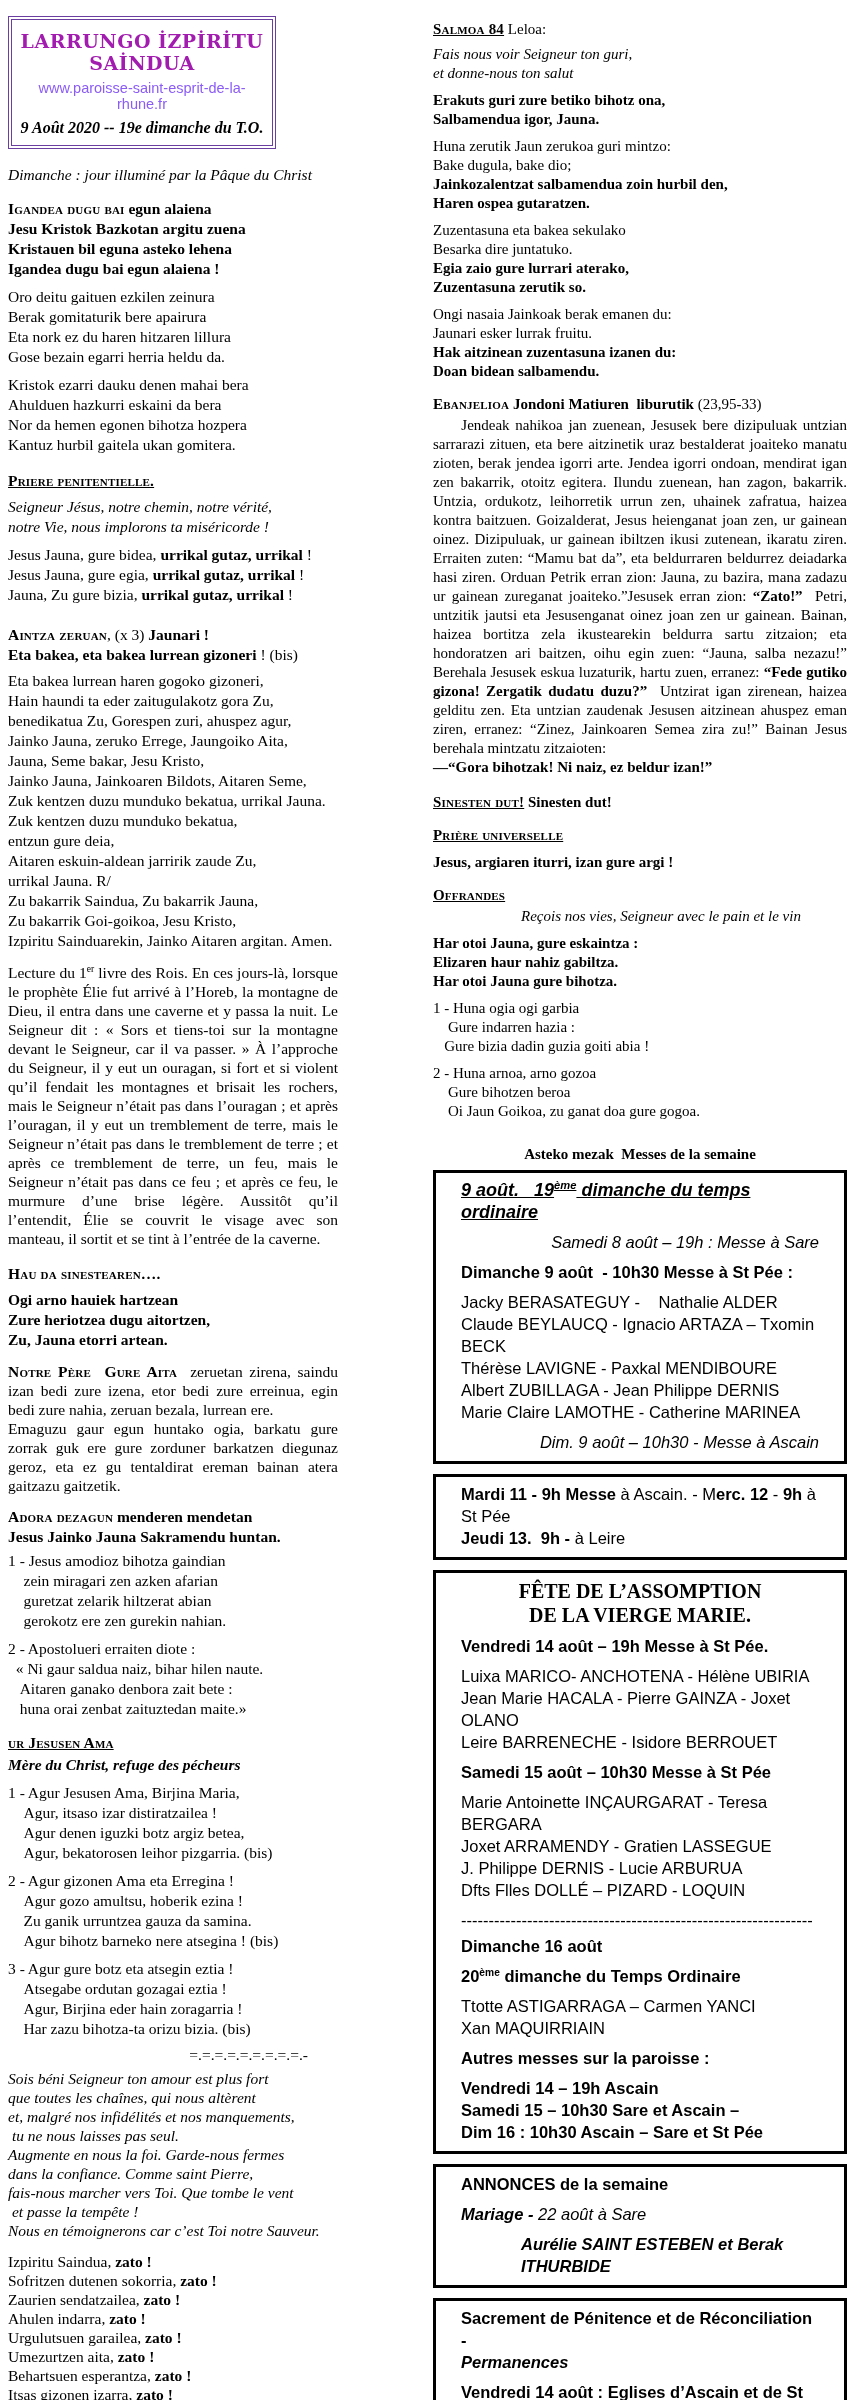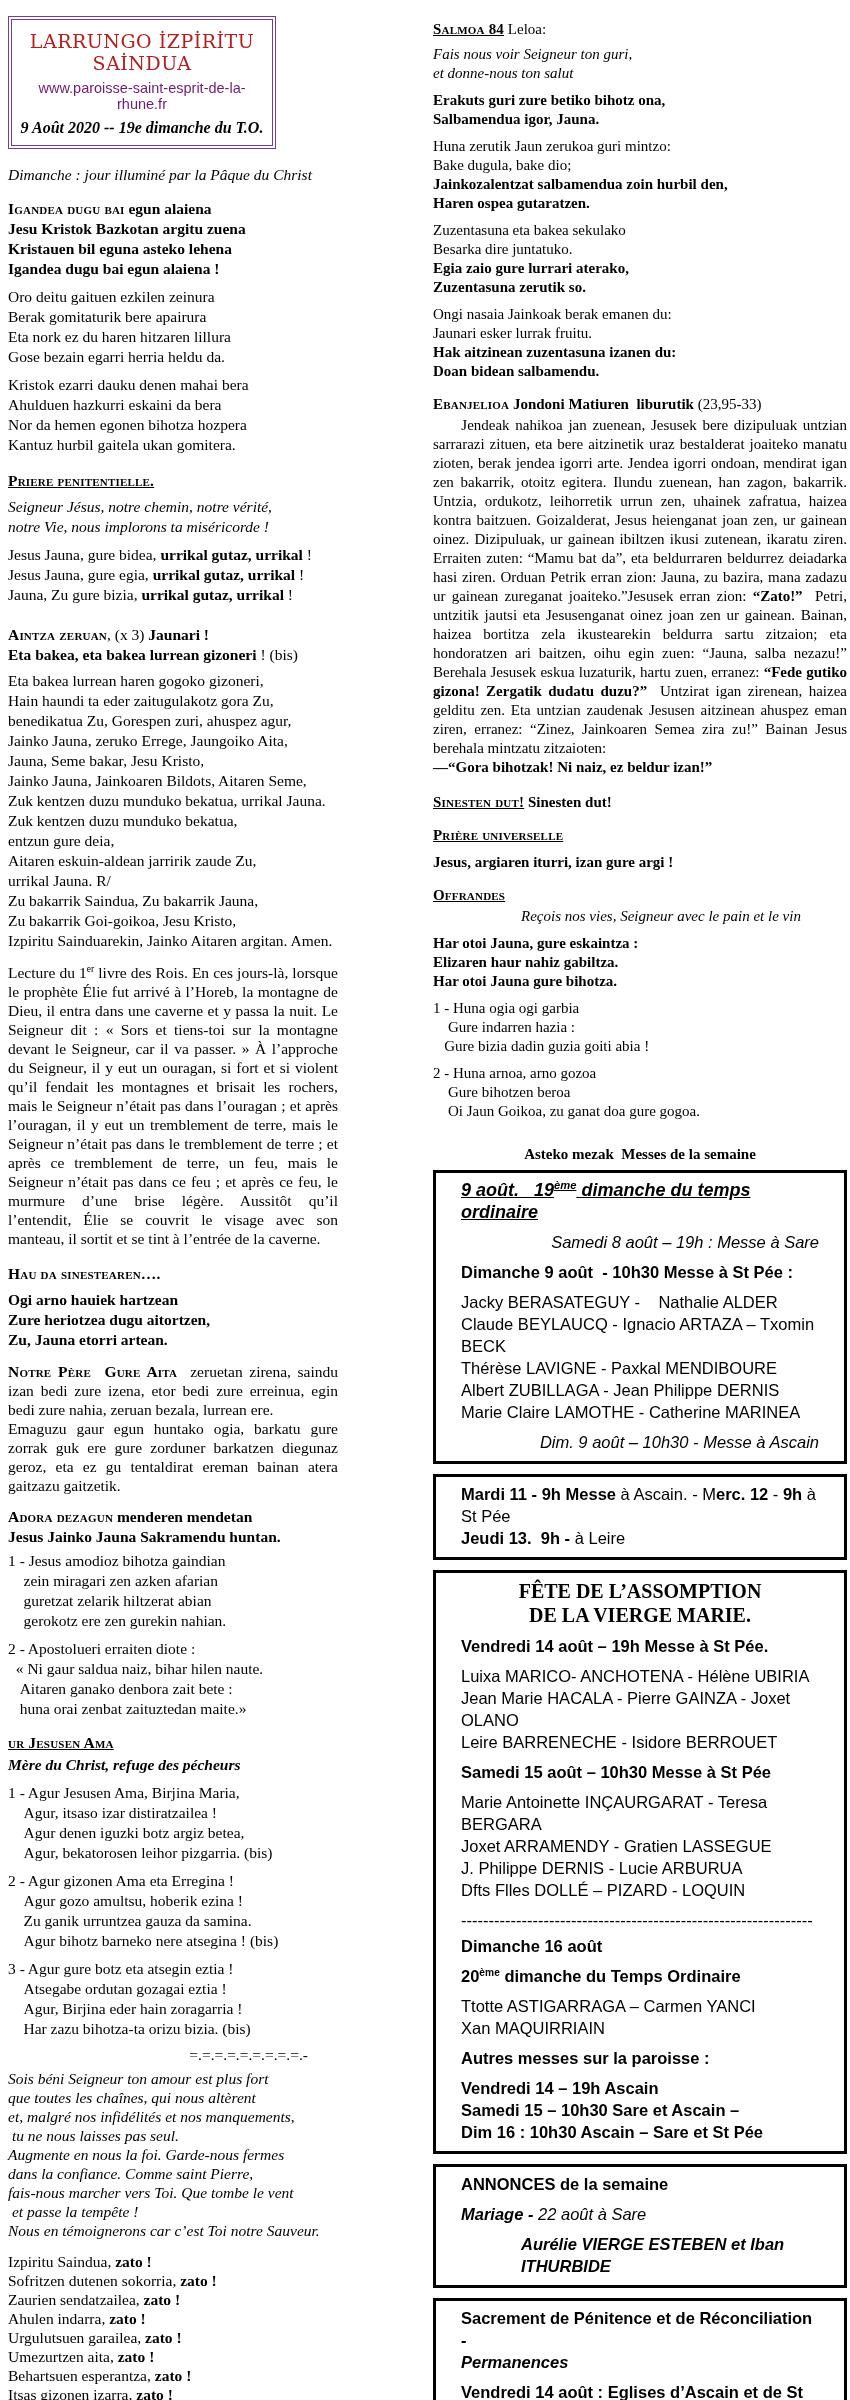--- a/index.html
+++ b/index.html
@@ -19,23 +19,23 @@
   .ctr{}
   .rt{text-align:right}
   .lh19{line-height:19px}
   .mb2{margin-bottom:2px}.mb4{margin-bottom:4px}.mb6{margin-bottom:6px}.mb8{margin-bottom:8px}
   .mb12{margin-bottom:12px}.mb14{margin-bottom:14px}.mb16{margin-bottom:16px}
   .mb20{margin-bottom:20px}.mb24{margin-bottom:24px}
 
   
   .hdrbox{border:4px double #6b3fa0;width:252px;text-align:center;
           padding:10px 4px 8px 4px;margin:4px 0 16px 0;background:#fff;}
-  .mast-title{color:#b91c1c;font-weight:normal;font-size:19px;letter-spacing:.5px;
+  .mast-title{color:#a21caf;font-weight:bold;font-size:19px;letter-spacing:.5px;
               font-family:"DejaVu Serif",serif;line-height:22px;}
-  .mast-url{color:#701a75;font-size:14.5px;margin-top:6px;
+  .mast-url{color:#8b5cf6;font-size:14.5px;margin-top:6px;
             font-family:"Liberation Sans",sans-serif;}
   .mast-date{font-weight:bold;font-size:16px;margin-top:7px;font-style:italic;}
 
   
   .col-right p{font-size:15px;line-height:19px;}
   .gospel{line-height:18.5px}
 
   .wk-title{font-family:"Liberation Serif",serif;font-size:21px;font-weight:bold;
             text-align:center;margin:0 0 6px 0;white-space:pre-line;}
 
@@ -237,21 +237,21 @@
 Xan MAQUIRRIAIN</p>
       <p class="b mb2">Autres messes sur la paroisse :</p>
       <p class="b ctr">Vendredi 14 – 19h Ascain
 Samedi 15 – 10h30 Sare et Ascain –
 Dim 16 : 10h30 Ascain – Sare et St Pée</p>
     </div>
 
     <div class="box">
       <p class="b ctr mb2">ANNONCES de la semaine</p>
       <p class="mb2"><span class="b i">Mariage - </span><span class="i">22 août à Sare</span></p>
-      <p class="b i" style="margin-left:60px">Aurélie VIERGE ESTEBEN et Iban ITHURBIDE</p>
+      <p class="b i" style="margin-left:60px">Aurélie SAINT ESTEBEN et Berak ITHURBIDE</p>
     </div>
 
     <div class="box ctr">
       <p class="mb2"><span class="b">Sacrement de Pénitence et de Réconciliation -
 </span><span class="b i">Permanences</span></p>
       <p class="b">Vendredi 14 août : Eglises d’Ascain et de St Pée :
 de 11h à 12h
 églises de Sare et de St Pée&nbsp; de 15h à 16h</p>
     </div>
 

